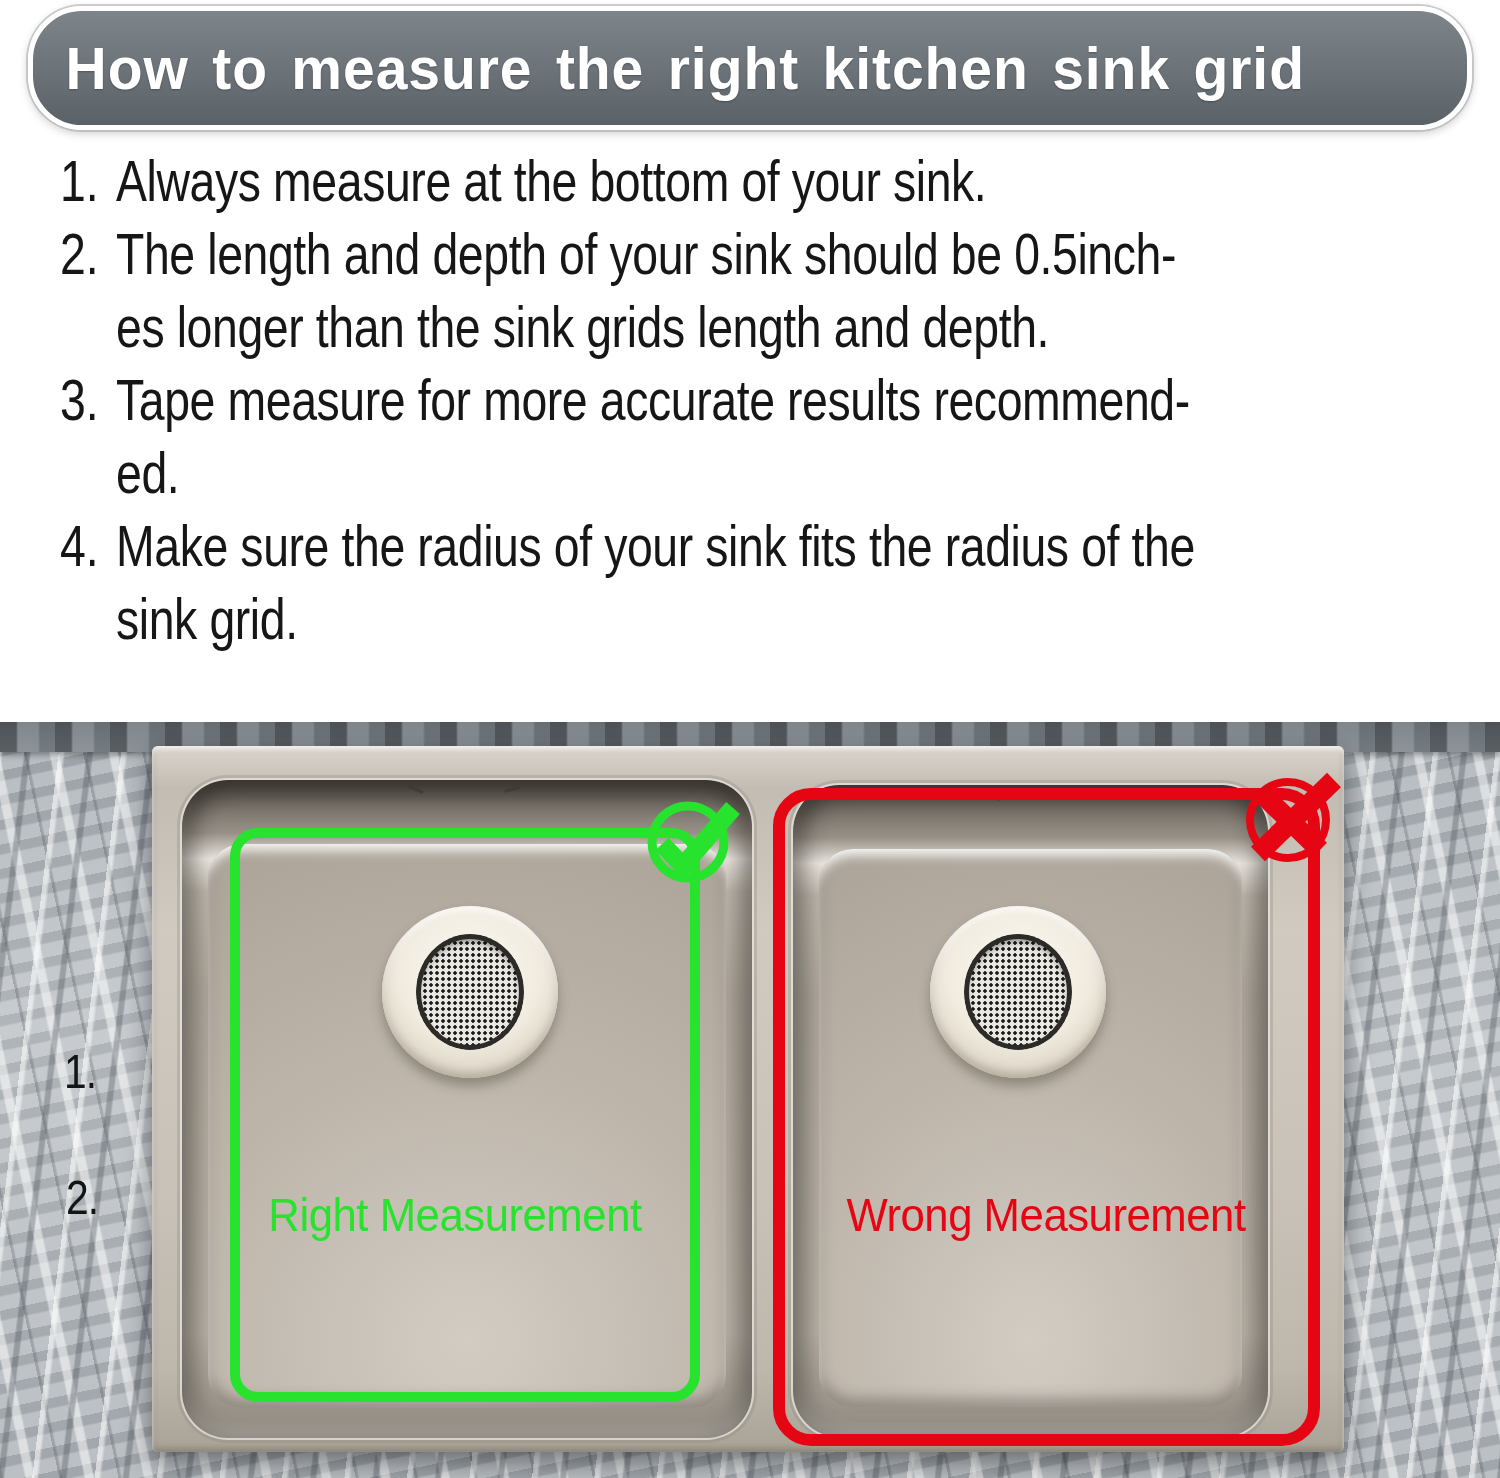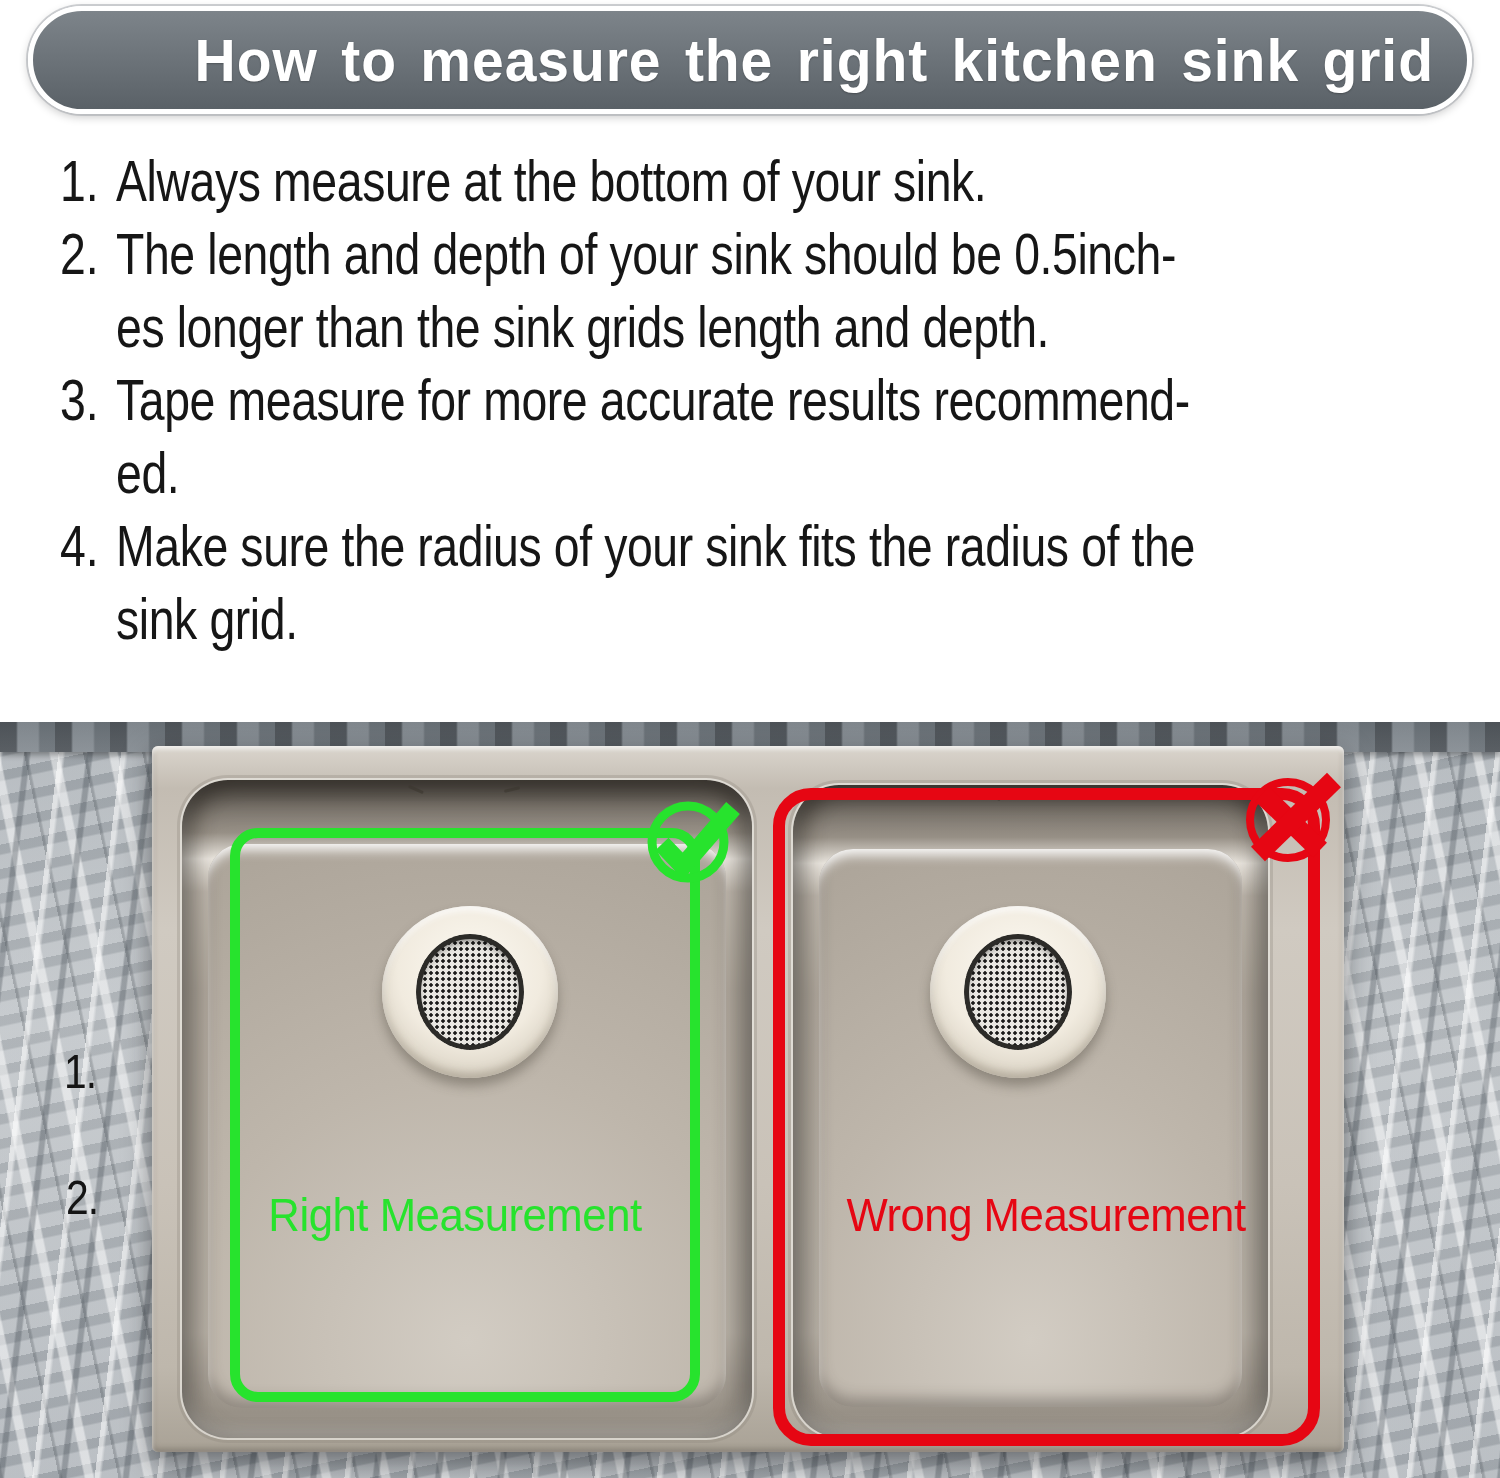--- a/index.html
+++ b/index.html
@@ -10,26 +10,26 @@
     background:#ffffff;
     font-family:"Liberation Sans", sans-serif;
     overflow:hidden;
     --green:#27e32d;
     --red:#e60613;
     --pill:#6a7177;
   }
 
   
   .title-pill {
-    position:absolute; left:28px; top:6px; width:1444px; height:108px;
+    position:absolute; left:28px; top:6px; width:1444px; height:124px;
     border-radius:54px;
     background:linear-gradient(180deg,#7d848a 0%, var(--pill) 55%, #5a6167 100%);
     border:5px solid #ffffff;
     box-shadow:0 0 0 2px rgba(165,170,175,.55), 0 3px 10px rgba(0,0,0,.22);
-    display:flex; align-items:center; justify-content:flex-end;
+    display:flex; align-items:center; justify-content:flex-start;
   }
   .title-pill h1 {
     color:#ffffff; font-size:60px; font-weight:bold; white-space:nowrap;
     letter-spacing:1px; word-spacing:7px;
     transform:scaleX(.95); transform-origin:center;
     text-shadow:0 1px 2px rgba(0,0,0,.25);
   }
 
   
   .ilist { position:absolute; left:60px; top:144px; width:1400px; }

